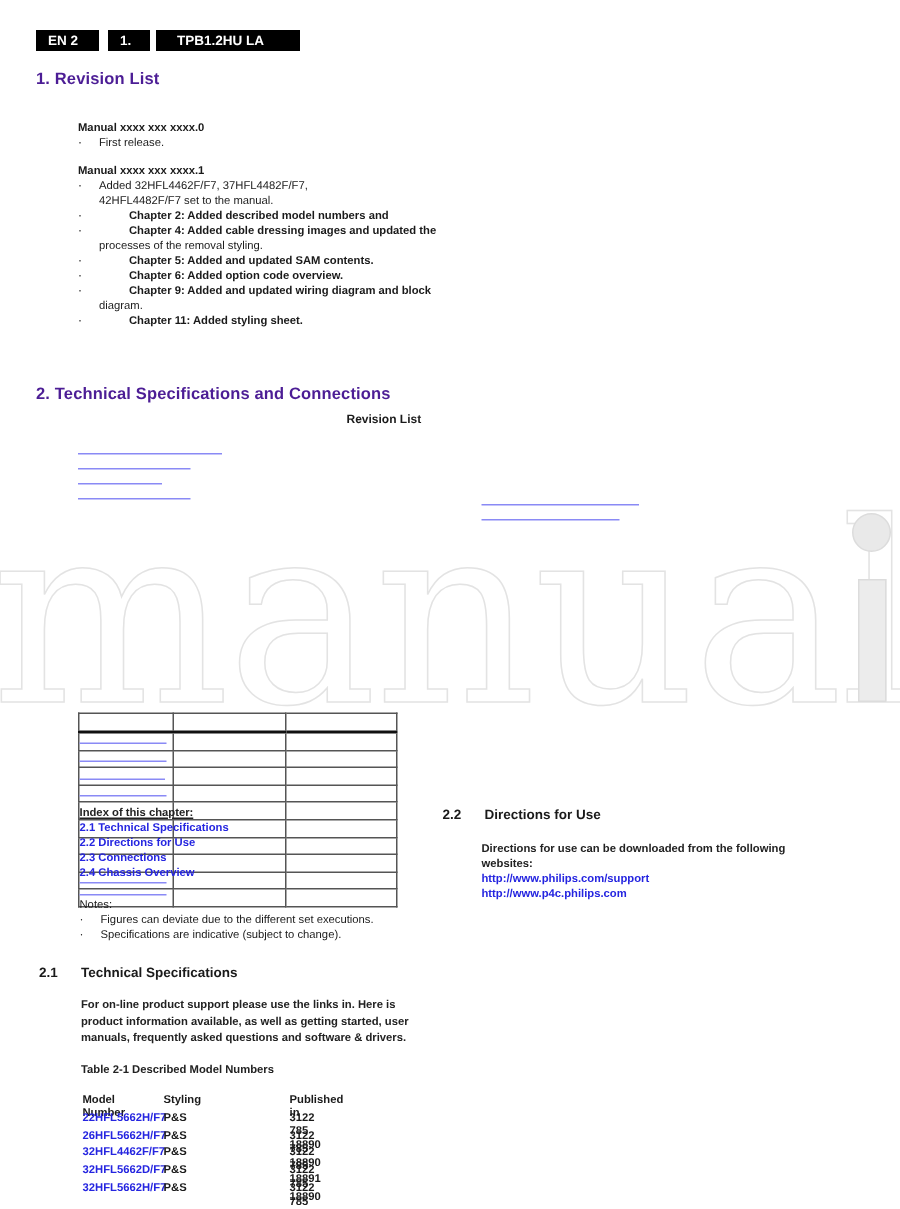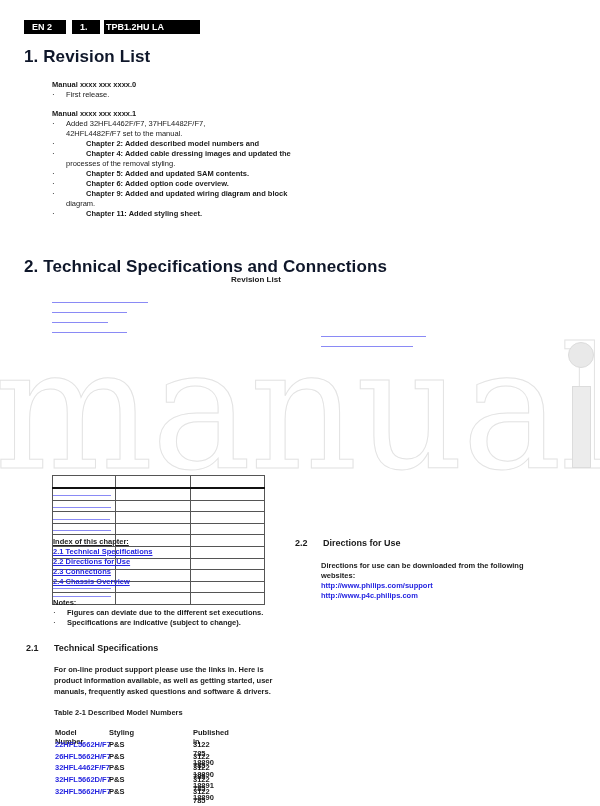--- a/index.html
+++ b/index.html
@@ -9,21 +9,21 @@
     }
     .abs { position: absolute; }
 
     
     .badge {
       position: absolute; top: 20px; height: 14px; background: #000;
       color: #fff; font-weight: bold; font-size: 9px; line-height: 14px;
       box-sizing: border-box; padding-left: 8px;
     }
 
-    .h1 { font-weight: bold; font-size: 17px; color: #0f172a; letter-spacing: 0.1px; }
+    .h1 { font-weight: bold; font-size: 11px; color: #4c1d95; letter-spacing: 0.1px; }
     .rev-block { font-size: 7.5px; line-height: 10px; }
     .rev-title { font-weight: bold; }
     .rev-item { position: relative; padding-left: 14px; }
     .rev-item::before { content: "\00B7"; position: absolute; left: 0; top: 0; font-size: 8px; }
     .bold { font-weight: bold; margin-left: 20px; }
 
     .ghost-link { position: absolute; height: 1px; background: #8a8af5; }
 
     
     .watermark {
@@ -33,41 +33,41 @@
     }
     .wm-dot { position: absolute; left: 568px; top: 342px; width: 24px; height: 24px; border-radius: 50%; background: #e9e9e9; border: 1px solid #dcdcdc; }
     .wm-bar { position: absolute; left: 572px; top: 386px; width: 17px; height: 80px; background: #ececec; border: 1px solid #dcdcdc; }
 
     
     .grid { position: absolute; left: 52px; top: 475px; width: 213px; border-collapse: collapse; }
     .grid td { border: 1px solid #555; height: 10.6px; padding: 0; }
     .grid tr.head td { border-bottom: 2px solid #111; height: 11px; }
 
     .index-block { position: absolute; left: 53px; top: 537px; font-size: 7.5px; line-height: 10px; font-weight: bold; }
-    .index-link { color: #2525e0; text-decoration: underline; display: block; }
-
-    .notes { position: absolute; left: 53px; top: 598px; font-size: 7.5px; line-height: 10px; font-weight: bold; }
+    .index-link { color: #2525e0; display: block; }
+
+    .notes { position: absolute; left: 53px; top: 598px; font-size: 7.5px; line-height: 10px; font-weight: normal; }
     .notes .rev-item::before { font-weight: normal; }
 
     .h2 { font-weight: bold; font-size: 9px; }
     .p { font-size: 7.5px; line-height: 11px; font-weight: bold; color: #222; }
     .link { color: #2525e0; }
 
     .models { position: absolute; left: 55px; top: 728px; font-size: 7.5px; font-weight: bold; }
     .models .row { height: 11.8px; position: relative; }
     .models .c1 { position: absolute; left: 0; }
     .models .c2 { position: absolute; left: 54px; text-align: right; }
     .models .c3 { position: absolute; left: 138px; }
   </style>
 </head>
 <body>
 
 <div class="badge" style="left:24px;width:42px;">EN 2</div>
 <div class="badge" style="left:72px;width:28px;">1.</div>
-<div class="badge" style="left:104px;width:96px;padding-left:2px;">TPB1.2HU LA</div>
+<div class="badge" style="left:104px;width:96px;padding-left:14px;">TPB1.2HU LA</div>
 
 <div class="abs h1" style="left:24px;top:47px;">1. Revision List</div>
 
 <div class="abs rev-block" style="left:52px;top:80px;width:240px;">
   <div class="rev-title">Manual xxxx xxx xxxx.0</div>
   <div class="rev-item"><span>First release.</span></div>
   <div style="height:9px"></div>
   <div class="rev-title">Manual xxxx xxx xxxx.1</div>
   <div class="rev-item">
     <div>Added 32HFL4462F/F7, 37HFL4482F/F7,</div>

